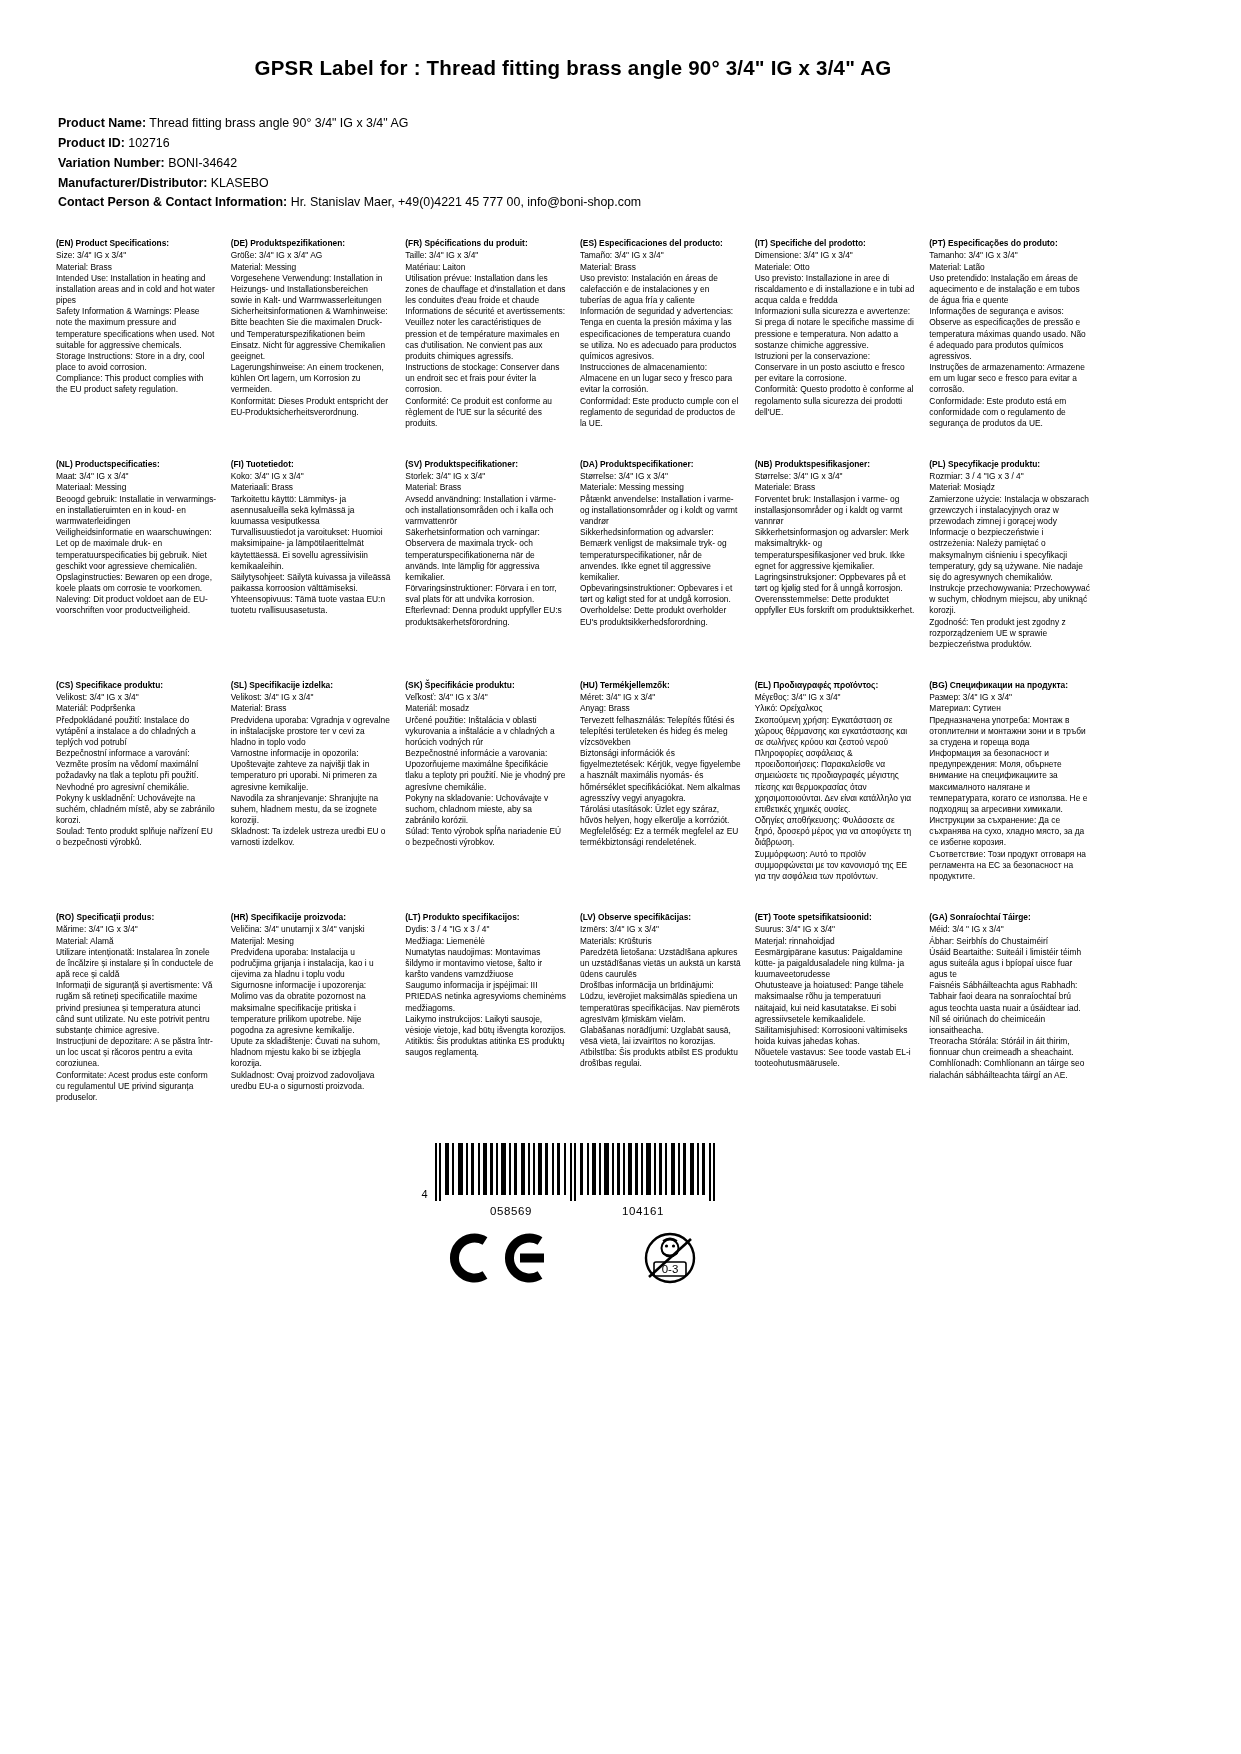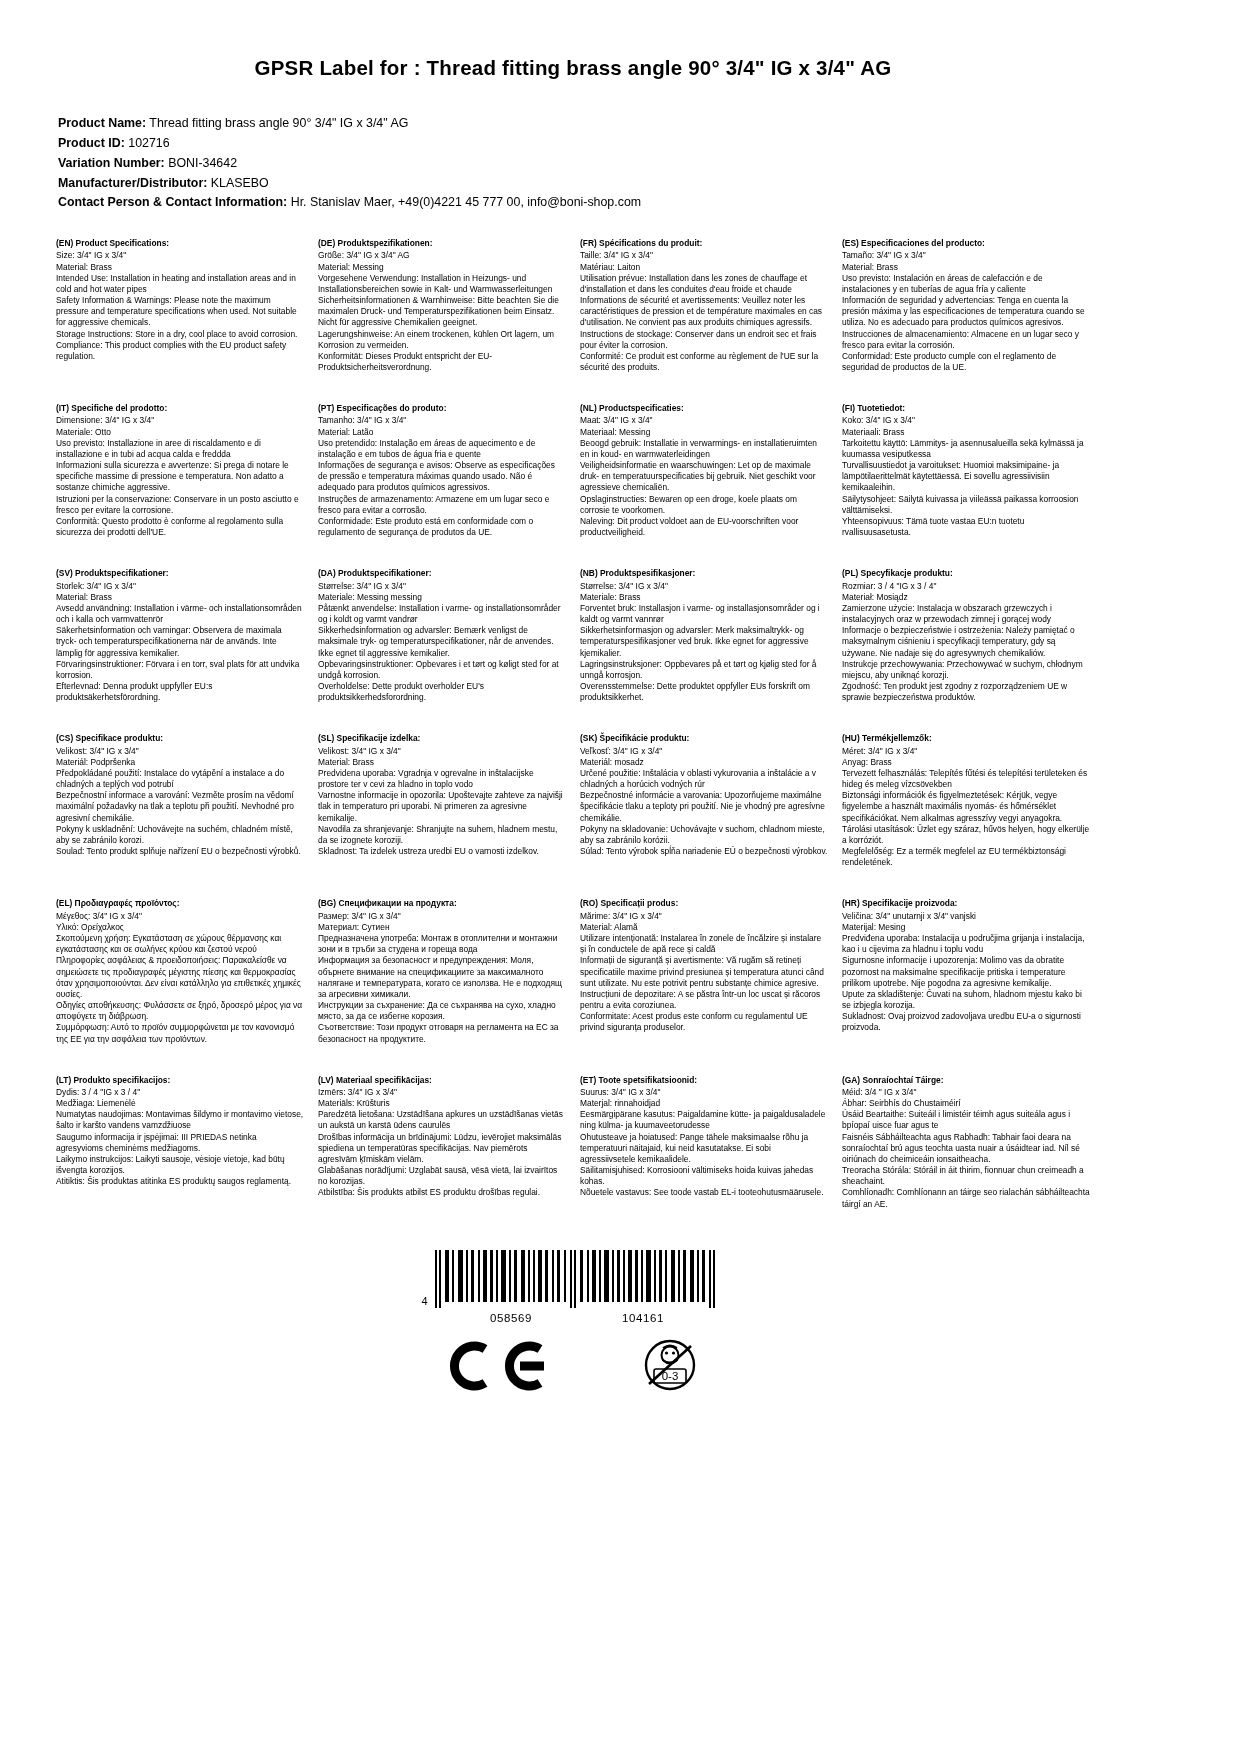--- a/index.html
+++ b/index.html
@@ -38,21 +38,21 @@
   }
   .meta-label {
     font-weight: bold;
     text-align: center;
   }
   .meta-value {
     font-weight: normal;
   }
   .spec-grid {
     display: grid;
-    grid-template-columns: repeat(4, 1fr);
+    grid-template-columns: repeat(6, 1fr);
     column-gap: 14px;
     row-gap: 0px;
     margin-top: 6px;
   }
   .spec-cell {
     font-size: 8.4px;
     line-height: 1.33;
     padding: 0 0 30px 0;
     box-sizing: border-box;
     word-wrap: break-word;
@@ -91,21 +91,21 @@
   }
   .barcode-numbers {
     display: flex;
     gap: 90px;
     font-size: 11.5px;
     margin: 2px 0 0 8px;
     letter-spacing: 0.6px;
   }
   .marks {
     display: flex;
-    align-items: flex-end;
+    align-items: center;
     gap: 82px;
     margin-top: 14px;
   }
   .ce-mark svg, .age-mark svg {
     display: block;
   }
   .sr {
     position: absolute;
     width: 1px; height: 1px;
     overflow: hidden;
@@ -330,21 +330,21 @@
     <div class="spec-cell">
       <span class="spec-head">(LT) Produkto specifikacijos:</span>
       <span class="spec-body">Dydis: 3 / 4 "IG x 3 / 4"
 Medžiaga: Liemenėlė
 Numatytas naudojimas: Montavimas šildymo ir montavimo vietose, šalto ir karšto vandens vamzdžiuose
 Saugumo informacija ir įspėjimai: III PRIEDAS netinka agresyvioms cheminėms medžiagoms.
 Laikymo instrukcijos: Laikyti sausoje, vėsioje vietoje, kad būtų išvengta korozijos.
 Atitiktis: Šis produktas atitinka ES produktų saugos reglamentą.</span>
     </div>
     <div class="spec-cell">
-      <span class="spec-head">(LV) Materiaal specifikācijas:</span>
+      <span class="spec-head">(LV) Observe specifikācijas:</span>
       <span class="spec-body">Izmērs: 3/4" IG x 3/4"
 Materiāls: Krūšturis
 Paredzētā lietošana: Uzstādīšana apkures un uzstādīšanas vietās un aukstā un karstā ūdens caurulēs
 Drošības informācija un brīdinājumi: Lūdzu, ievērojiet maksimālās spiediena un temperatūras specifikācijas. Nav piemērots agresīvām ķīmiskām vielām.
 Glabāšanas norādījumi: Uzglabāt sausā, vēsā vietā, lai izvairītos no korozijas.
 Atbilstība: Šis produkts atbilst ES produktu drošības regulai.</span>
     </div>
     <div class="spec-cell">
       <span class="spec-head">(ET) Toote spetsifikatsioonid:</span>
       <span class="spec-body">Suurus: 3/4" IG x 3/4"

